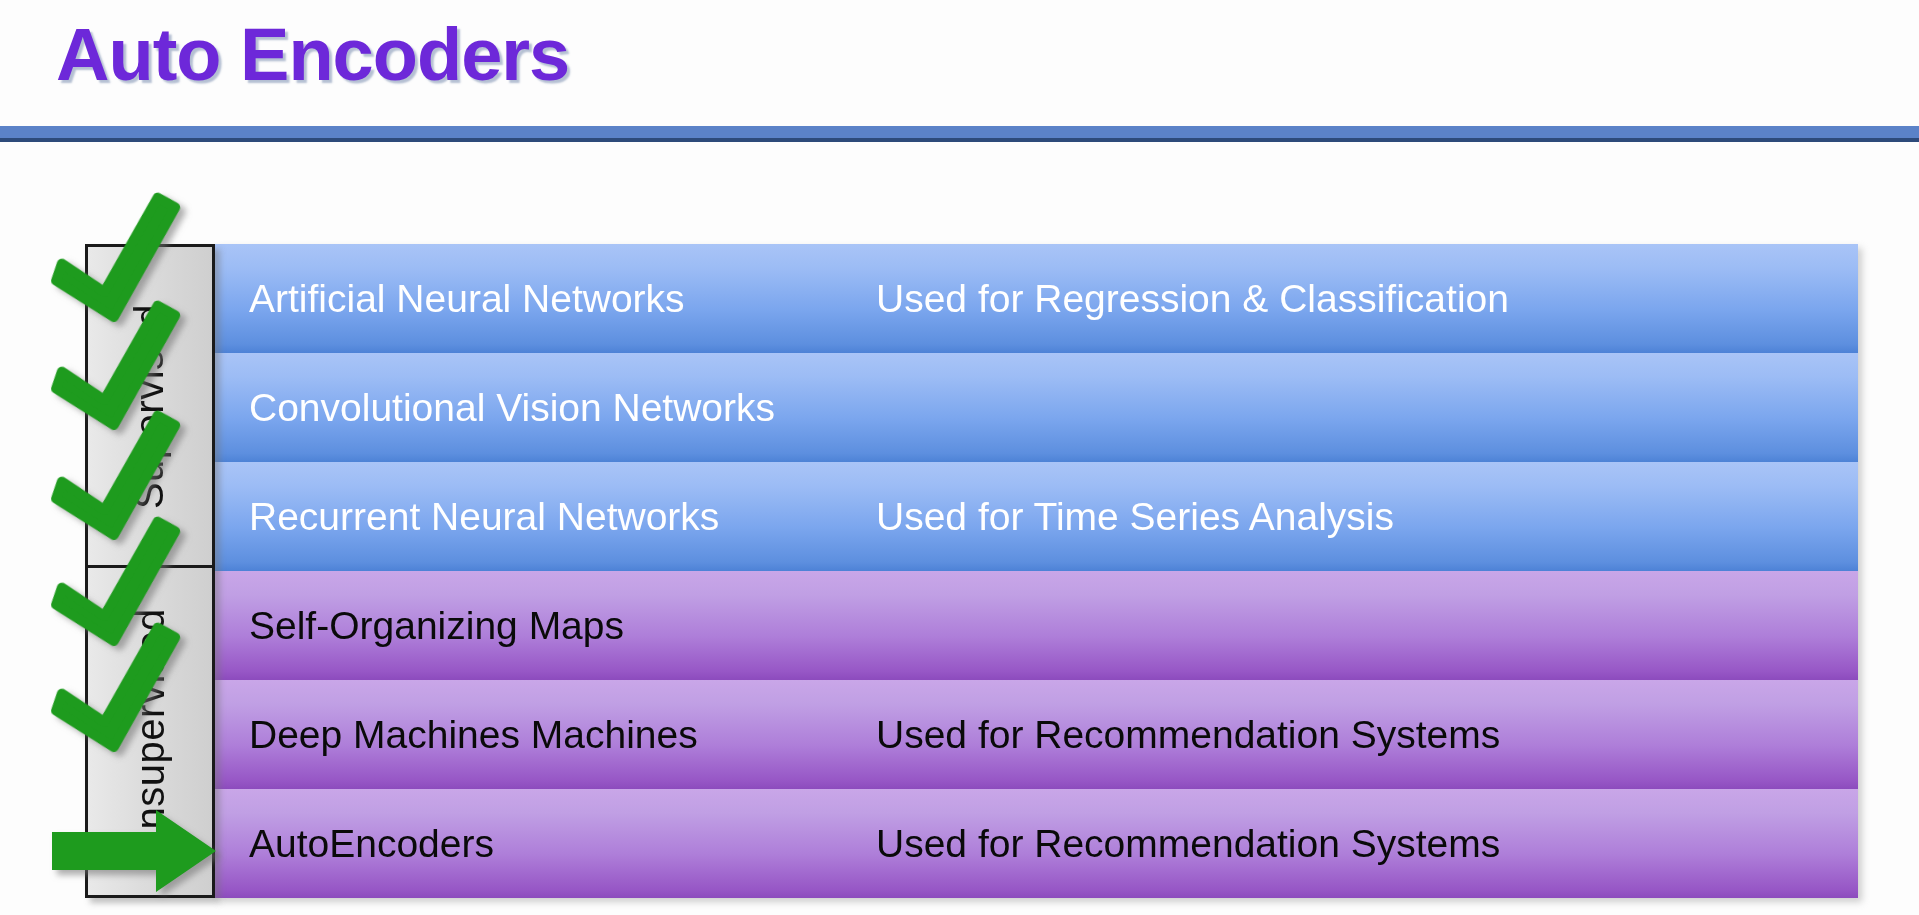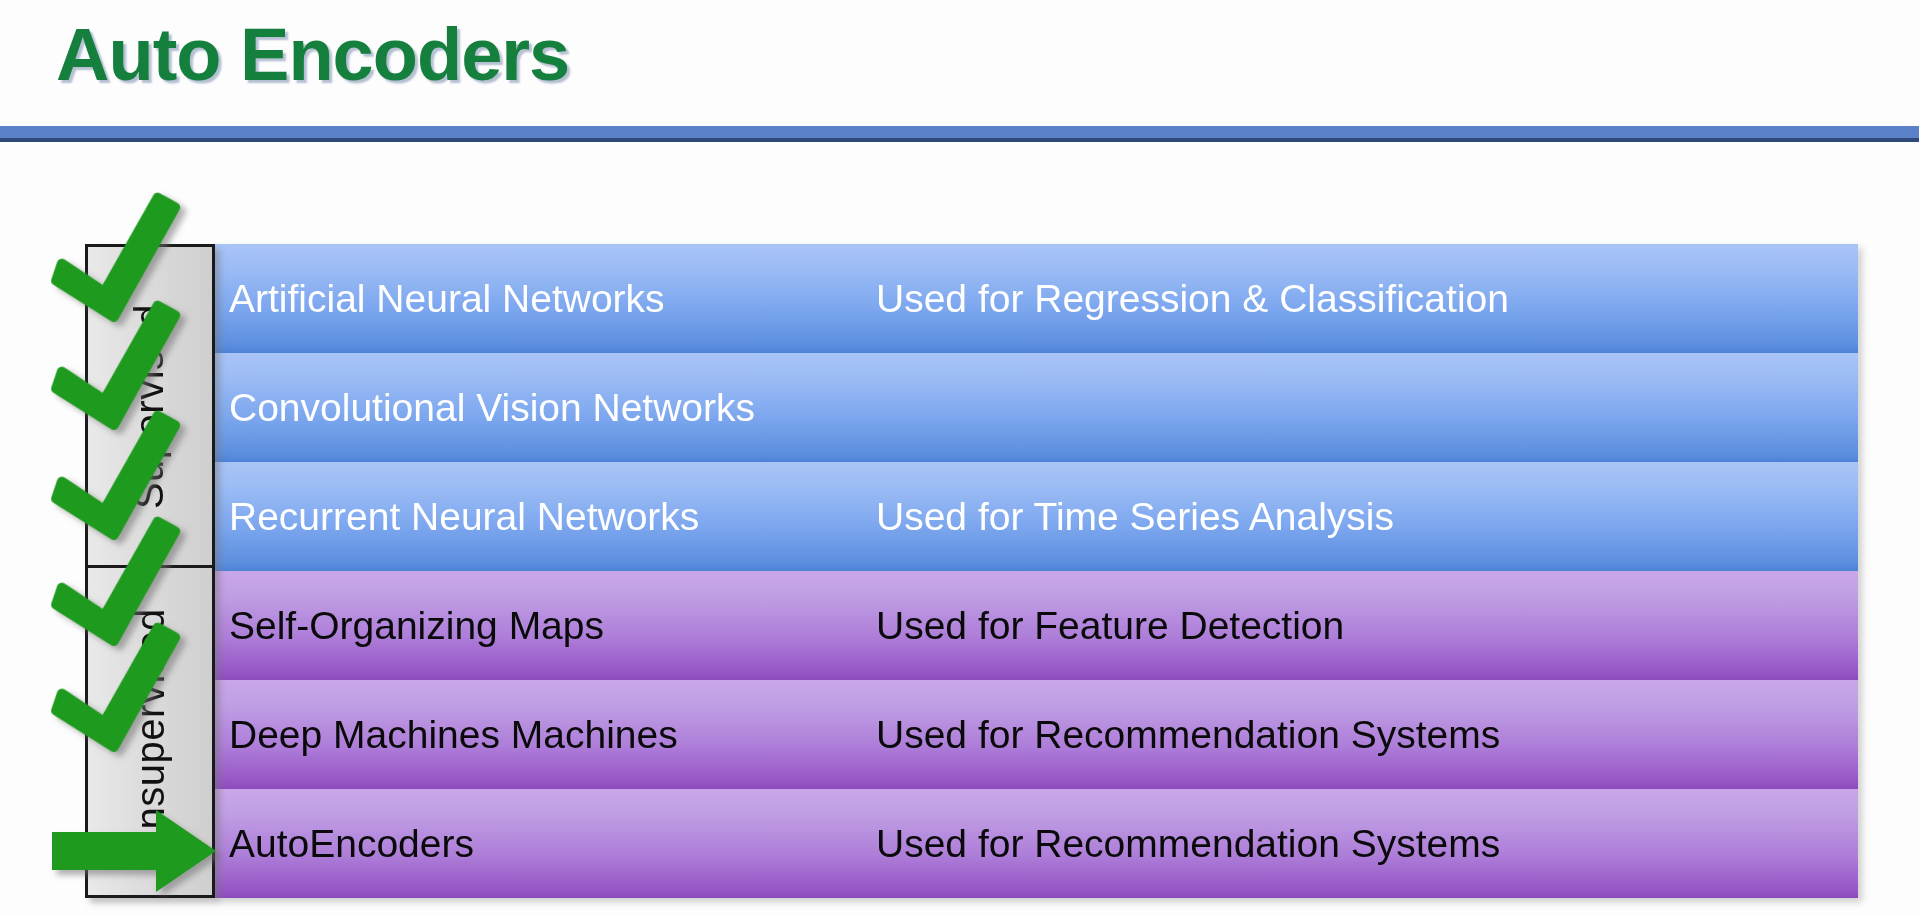--- a/index.html
+++ b/index.html
@@ -17,21 +17,21 @@
   }
 
   
   #slide-title {
     position: absolute;
     left: 56px;
     top: 14px;
     font-size: 74px;
     font-weight: bold;
     letter-spacing: -1px;
-    color: #15803d;
+    color: #6d28d9;
     text-shadow: 3px 3px 2px rgba(120,140,175,0.55);
     white-space: nowrap;
     line-height: 1.1;
   }
 
   
   #title-rule {
     position: absolute;
     left: 0;
     top: 126px;
@@ -112,21 +112,21 @@
     color: #ffffff;
   }
   .row-unsupervised {
     background: linear-gradient(180deg,
         #c9a6e8 0%, #c09fe4 22%, #ae7ed9 60%, #9757c6 92%, #8c4bbd 100%);
     color: #0a0a0a;
     align-items: center;
   }
   .cell-name {
     width: 645px;
-    padding-left: 14px;
+    padding-left: 34px;
     box-sizing: border-box;
     font-size: 39px;
     font-weight: 300;
     white-space: nowrap;
   }
   .cell-usage {
     flex: 1;
     padding-left: 16px;
     box-sizing: border-box;
     font-size: 39px;
@@ -176,21 +176,20 @@
     <div class="cell-name">Convolutional Vision Networks</div>
   </div>
 
   <div class="table-row row-supervised">
     <div class="cell-name">Recurrent Neural Networks</div>
     <div class="cell-usage">Used for Time Series Analysis</div>
   </div>
 
   <div class="table-row row-unsupervised">
     <div class="cell-name">Self-Organizing Maps</div>
-    <div class="cell-usage">Used for Feature Detection</div>
   </div>
 
   <div class="table-row row-unsupervised">
     <div class="cell-name">Deep Machines Machines</div>
     <div class="cell-usage">Used for Recommendation Systems</div>
   </div>
 
   <div class="table-row row-unsupervised">
     <div class="cell-name">AutoEncoders</div>
     <div class="cell-usage">Used for Recommendation Systems</div>

